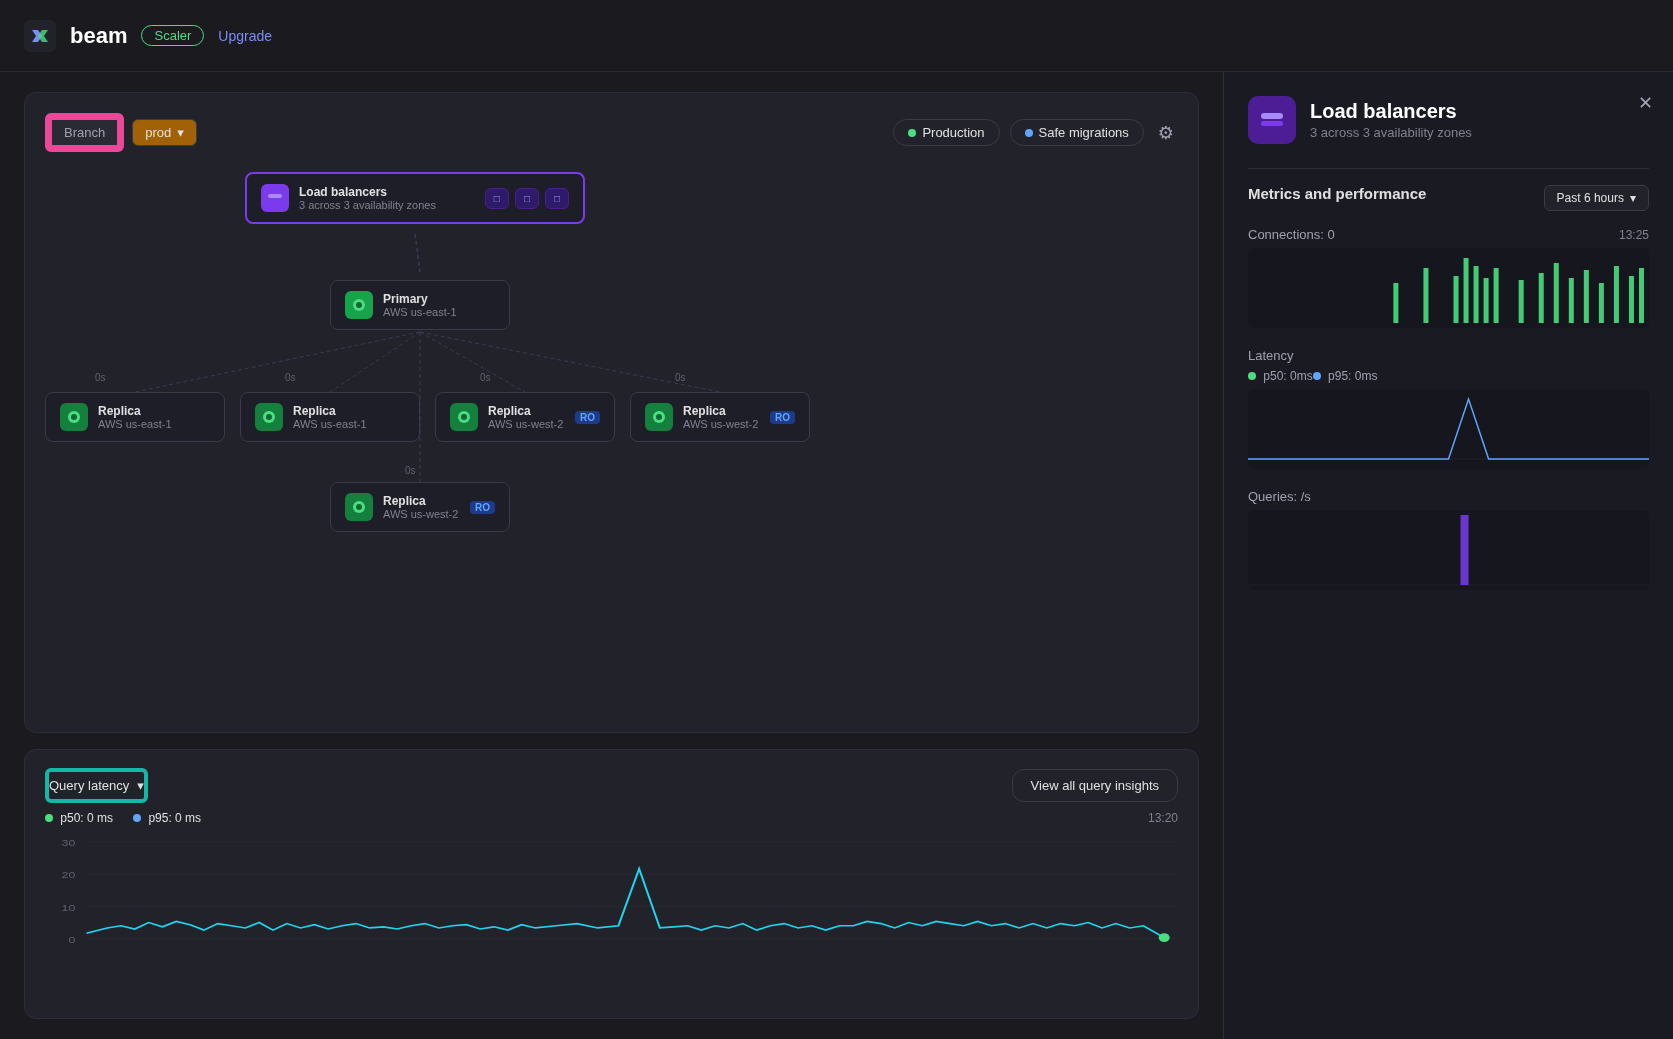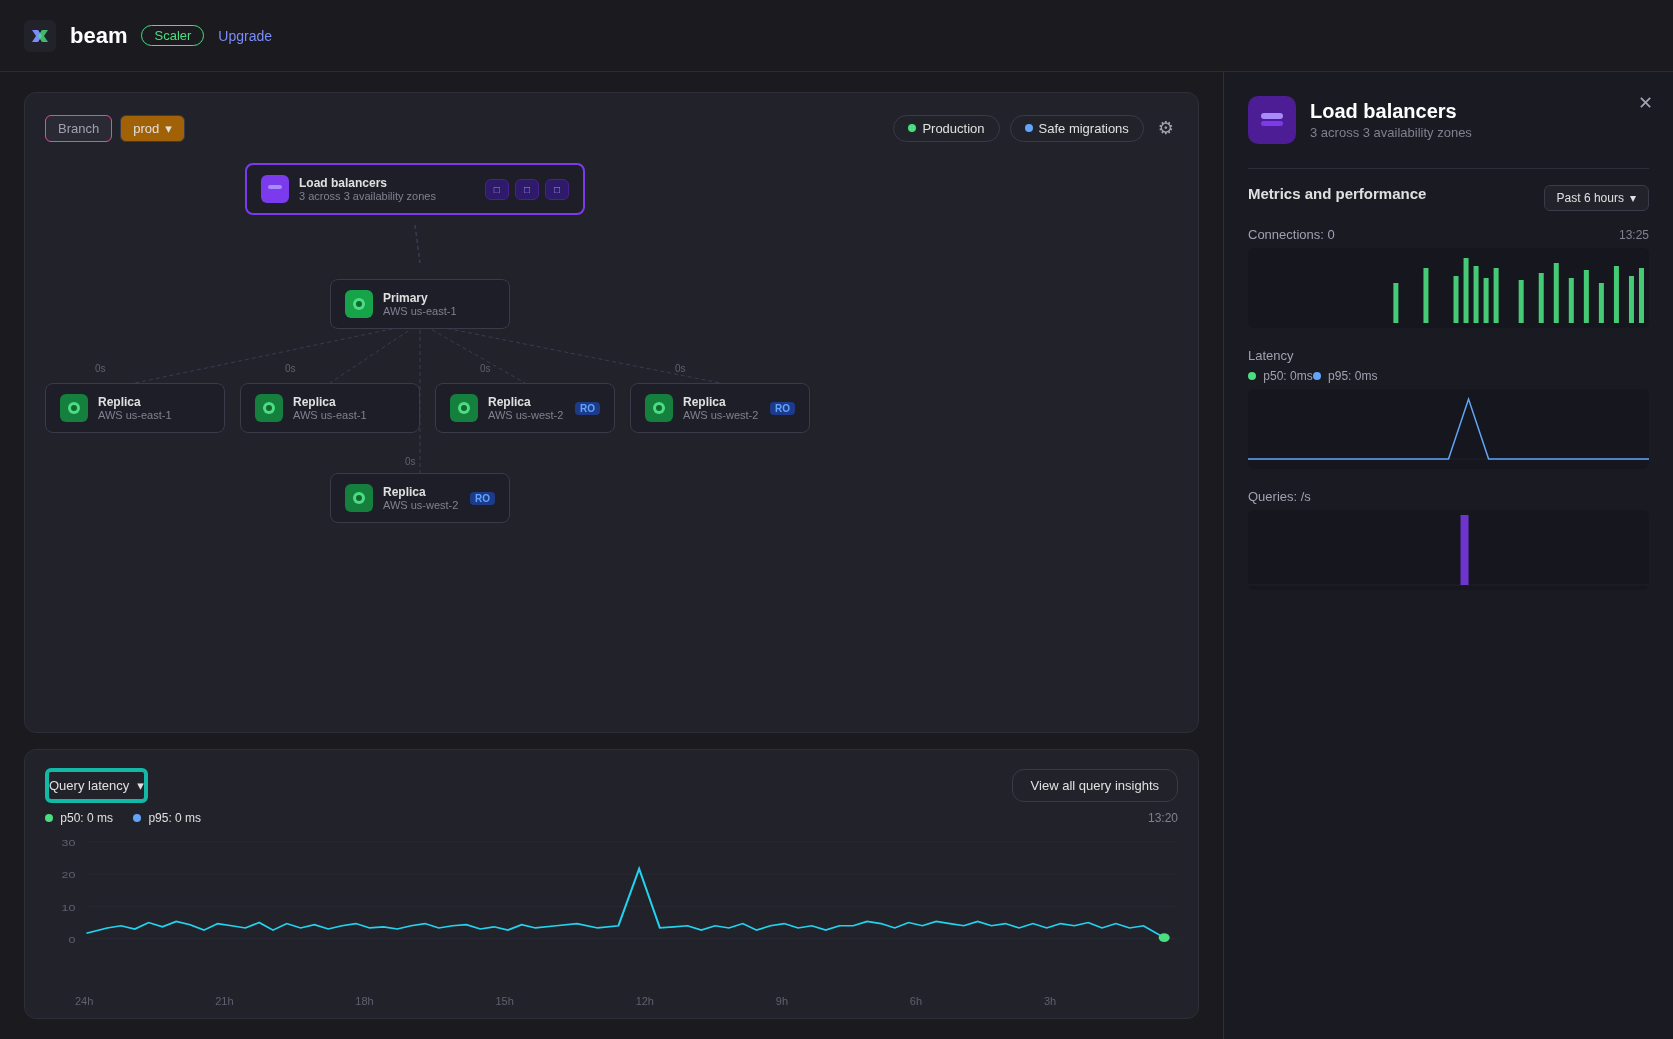--- a/index.html
+++ b/index.html
@@ -79,21 +79,21 @@
       justify-content: space-between;
       margin-bottom: 20px;
     }
     .branch-selector {
       display: flex;
       align-items: center;
       gap: 8px;
     }
     .branch-label {
       background: #2a2a35;
-      border: 1px solid #ec4899;
+      border: 7px solid #ec4899;
       border-radius: 6px;
       padding: 5px 12px;
       font-size: 13px;
       color: #a0a0b0;
     }
     .branch-dropdown {
       background: #a16207;
       border: 1px solid #3a3a48;
       border-radius: 6px;
       padding: 5px 12px;
@@ -183,21 +183,21 @@
     .lb-instance {
       border: 1px solid #4c1d95;
       border-radius: 6px;
       padding: 4px 8px;
       background: #2d1b69;
       font-size: 10px;
       color: #a78bfa;
     }
     .primary-node {
       left: 285px;
-      top: 116px;
+      top: 108px;
       width: 180px;
     }
     .replica-node-1 { left: 0; top: 220px; width: 180px; }
     .replica-node-2 { left: 195px; top: 220px; width: 180px; }
     .replica-node-3 { left: 390px; top: 220px; width: 180px; }
     .replica-node-4 { left: 585px; top: 220px; width: 180px; }
     .replica-node-5 { left: 285px; top: 310px; width: 180px; }
 
     .ro-badge {
       background: #1e3a8a;
@@ -598,31 +598,20 @@
             265,88 275,86 285,90 295,88 305,87 315,91 325,89 335,92 345,87 355,90
             370,88 385,86 400,90 415,88 430,35 445,90 455,89 465,88 475,92 485,88
             495,90 505,86 515,92 525,88 535,86 545,90 555,88 565,92 575,88 585,88
             595,84 605,86 615,90 625,85 635,88 645,84 655,86 665,88 675,84 685,88
             695,86 705,90 715,86 725,90 735,86 745,88 755,85 765,90 775,86 785,90 795,88 810,99" fill="none" stroke="#22d3ee" stroke-width="1.5"></polyline>
 
           <circle cx="810" cy="99" r="4" fill="#4ade80"></circle>
         </svg>
       </div>
 
-      <div class="chart-x-labels">
-        <span>24h</span>
-        <span>21h</span>
-        <span>18h</span>
-        <span>15h</span>
-        <span>12h</span>
-        <span>9h</span>
-        <span>6h</span>
-        <span>3h</span>
-        <span></span>
-      </div>
     </div>
 
   </div>
 
   <div class="right-panel">
     <button class="panel-close">✕</button>
 
     <div class="panel-title-row">
       <div class="panel-icon">
         <svg width="26" height="26" viewBox="0 0 26 26">

